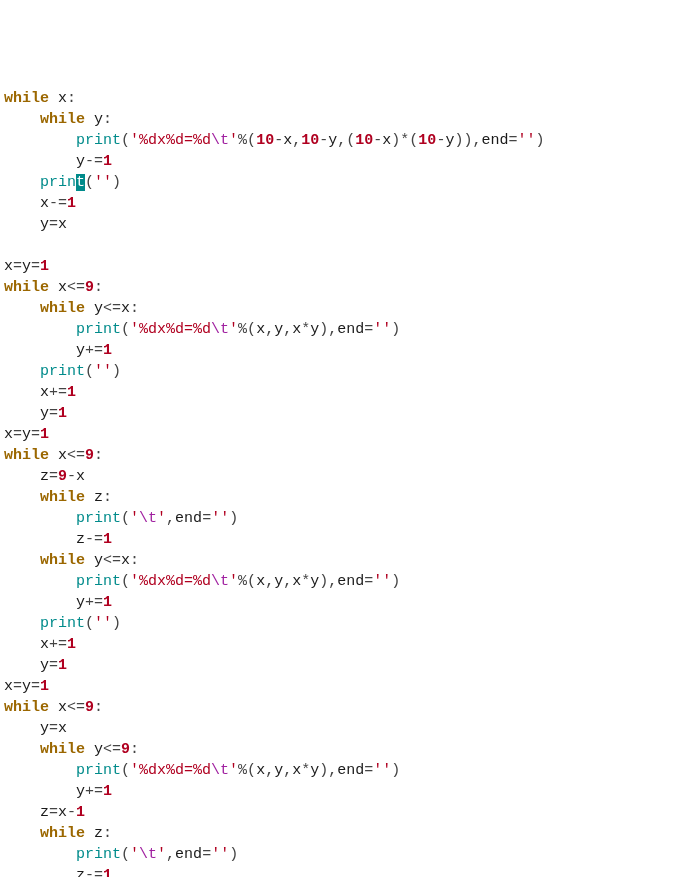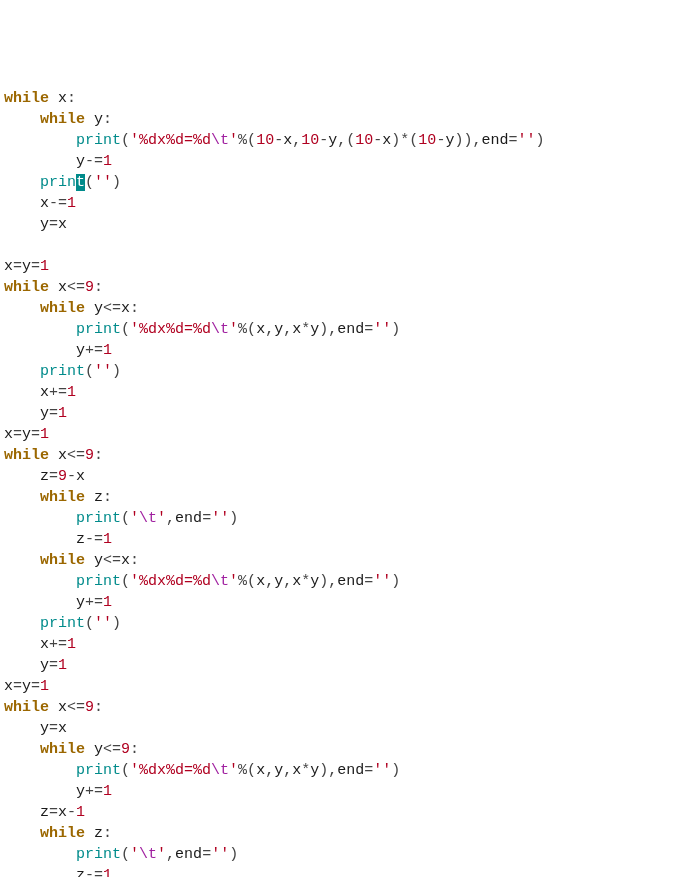--- a/index.html
+++ b/index.html
@@ -12,21 +12,21 @@
       white-space: pre;
     }
     .code-container {
       font-family: inherit;
     }
     .kw { color: #9b6700; font-weight: bold; }
     .id { color: #1a1a1a; }
     .fn { color: #008b8b; font-weight: normal; }
     .str { color: #b00020; }
     .esc { color: #a020a0; }
-    .num { color: #b00020; font-weight: normal; }
+    .num { color: #b00020; font-weight: bold; }
     .op { color: #444; }
     .paren { color: #444; }
     .highlight { background: #008b8b; color: #ffffff; }
   </style>
 </head>
 <body>
 
 
 
 <div class="code-container" id="code-root"><div><span class="kw">while</span><span class="id"> x</span><span class="op">:</span></div><div><span class="id">    </span><span class="kw">while</span><span class="id"> y</span><span class="op">:</span></div><div><span class="id">        </span><span class="fn">print</span><span class="paren">(</span><span class="str">'%dx%d=%d</span><span class="esc">\t</span><span class="str">'</span><span class="op">%</span><span class="paren">(</span><span class="num">10</span><span class="op">-</span><span class="id">x</span><span class="op">,</span><span class="num">10</span><span class="op">-</span><span class="id">y</span><span class="op">,</span><span class="paren">(</span><span class="num">10</span><span class="op">-</span><span class="id">x</span><span class="paren">)</span><span class="op">*</span><span class="paren">(</span><span class="num">10</span><span class="op">-</span><span class="id">y</span><span class="paren">)</span><span class="paren">)</span><span class="op">,</span><span class="id">end</span><span class="op">=</span><span class="str">''</span><span class="paren">)</span></div><div><span class="id">        y</span><span class="op">-=</span><span class="num">1</span></div><div><span class="id">    </span><span class="fn">prin</span><span class="highlight">t</span><span class="paren">(</span><span class="str">''</span><span class="paren">)</span></div><div><span class="id">    x</span><span class="op">-=</span><span class="num">1</span></div><div><span class="id">    y</span><span class="op">=</span><span class="id">x</span></div><div>&nbsp;</div><div><span class="id">x</span><span class="op">=</span><span class="id">y</span><span class="op">=</span><span class="num">1</span></div><div><span class="kw">while</span><span class="id"> x</span><span class="op">&lt;=</span><span class="num">9</span><span class="op">:</span></div><div><span class="id">    </span><span class="kw">while</span><span class="id"> y</span><span class="op">&lt;=</span><span class="id">x</span><span class="op">:</span></div><div><span class="id">        </span><span class="fn">print</span><span class="paren">(</span><span class="str">'%dx%d=%d</span><span class="esc">\t</span><span class="str">'</span><span class="op">%</span><span class="paren">(</span><span class="id">x</span><span class="op">,</span><span class="id">y</span><span class="op">,</span><span class="id">x</span><span class="op">*</span><span class="id">y</span><span class="paren">)</span><span class="op">,</span><span class="id">end</span><span class="op">=</span><span class="str">''</span><span class="paren">)</span></div><div><span class="id">        y</span><span class="op">+=</span><span class="num">1</span></div><div><span class="id">    </span><span class="fn">print</span><span class="paren">(</span><span class="str">''</span><span class="paren">)</span></div><div><span class="id">    x</span><span class="op">+=</span><span class="num">1</span></div><div><span class="id">    y</span><span class="op">=</span><span class="num">1</span></div><div><span class="id">x</span><span class="op">=</span><span class="id">y</span><span class="op">=</span><span class="num">1</span></div><div><span class="kw">while</span><span class="id"> x</span><span class="op">&lt;=</span><span class="num">9</span><span class="op">:</span></div><div><span class="id">    z</span><span class="op">=</span><span class="num">9</span><span class="op">-</span><span class="id">x</span></div><div><span class="id">    </span><span class="kw">while</span><span class="id"> z</span><span class="op">:</span></div><div><span class="id">        </span><span class="fn">print</span><span class="paren">(</span><span class="str">'</span><span class="esc">\t</span><span class="str">'</span><span class="op">,</span><span class="id">end</span><span class="op">=</span><span class="str">''</span><span class="paren">)</span></div><div><span class="id">        z</span><span class="op">-=</span><span class="num">1</span></div><div><span class="id">    </span><span class="kw">while</span><span class="id"> y</span><span class="op">&lt;=</span><span class="id">x</span><span class="op">:</span></div><div><span class="id">        </span><span class="fn">print</span><span class="paren">(</span><span class="str">'%dx%d=%d</span><span class="esc">\t</span><span class="str">'</span><span class="op">%</span><span class="paren">(</span><span class="id">x</span><span class="op">,</span><span class="id">y</span><span class="op">,</span><span class="id">x</span><span class="op">*</span><span class="id">y</span><span class="paren">)</span><span class="op">,</span><span class="id">end</span><span class="op">=</span><span class="str">''</span><span class="paren">)</span></div><div><span class="id">        y</span><span class="op">+=</span><span class="num">1</span></div><div><span class="id">    </span><span class="fn">print</span><span class="paren">(</span><span class="str">''</span><span class="paren">)</span></div><div><span class="id">    x</span><span class="op">+=</span><span class="num">1</span></div><div><span class="id">    y</span><span class="op">=</span><span class="num">1</span></div><div><span class="id">x</span><span class="op">=</span><span class="id">y</span><span class="op">=</span><span class="num">1</span></div><div><span class="kw">while</span><span class="id"> x</span><span class="op">&lt;=</span><span class="num">9</span><span class="op">:</span></div><div><span class="id">    y</span><span class="op">=</span><span class="id">x</span></div><div><span class="id">    </span><span class="kw">while</span><span class="id"> y</span><span class="op">&lt;=</span><span class="num">9</span><span class="op">:</span></div><div><span class="id">        </span><span class="fn">print</span><span class="paren">(</span><span class="str">'%dx%d=%d</span><span class="esc">\t</span><span class="str">'</span><span class="op">%</span><span class="paren">(</span><span class="id">x</span><span class="op">,</span><span class="id">y</span><span class="op">,</span><span class="id">x</span><span class="op">*</span><span class="id">y</span><span class="paren">)</span><span class="op">,</span><span class="id">end</span><span class="op">=</span><span class="str">''</span><span class="paren">)</span></div><div><span class="id">        y</span><span class="op">+=</span><span class="num">1</span></div><div><span class="id">    z</span><span class="op">=</span><span class="id">x</span><span class="op">-</span><span class="num">1</span></div><div><span class="id">    </span><span class="kw">while</span><span class="id"> z</span><span class="op">:</span></div><div><span class="id">        </span><span class="fn">print</span><span class="paren">(</span><span class="str">'</span><span class="esc">\t</span><span class="str">'</span><span class="op">,</span><span class="id">end</span><span class="op">=</span><span class="str">''</span><span class="paren">)</span></div><div><span class="id">        z</span><span class="op">-=</span><span class="num">1</span></div></div>

